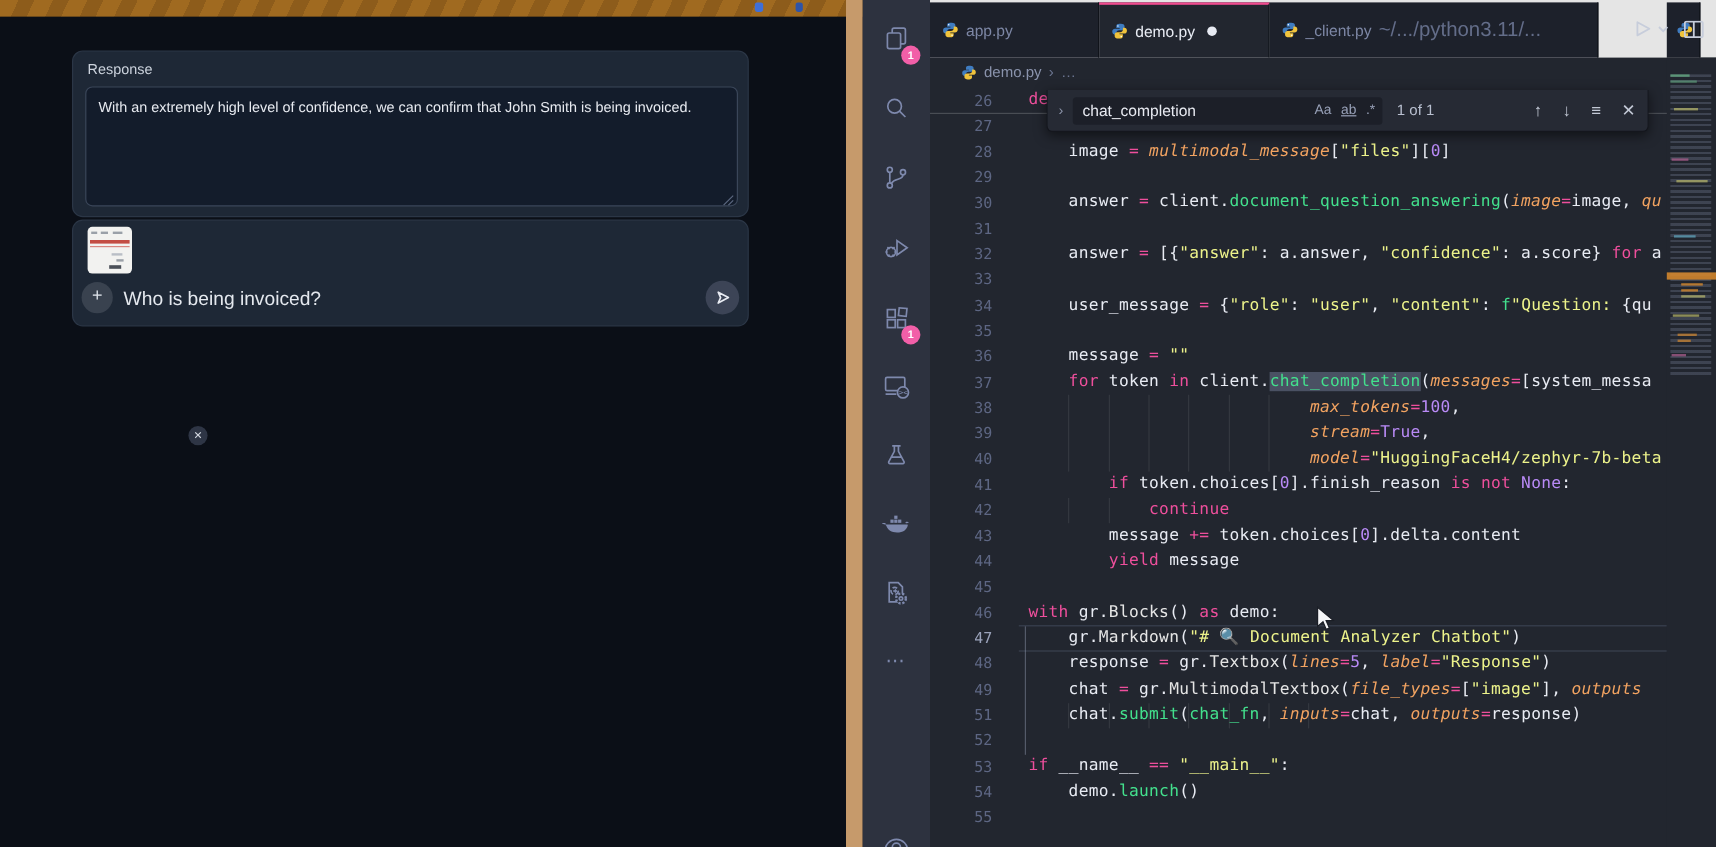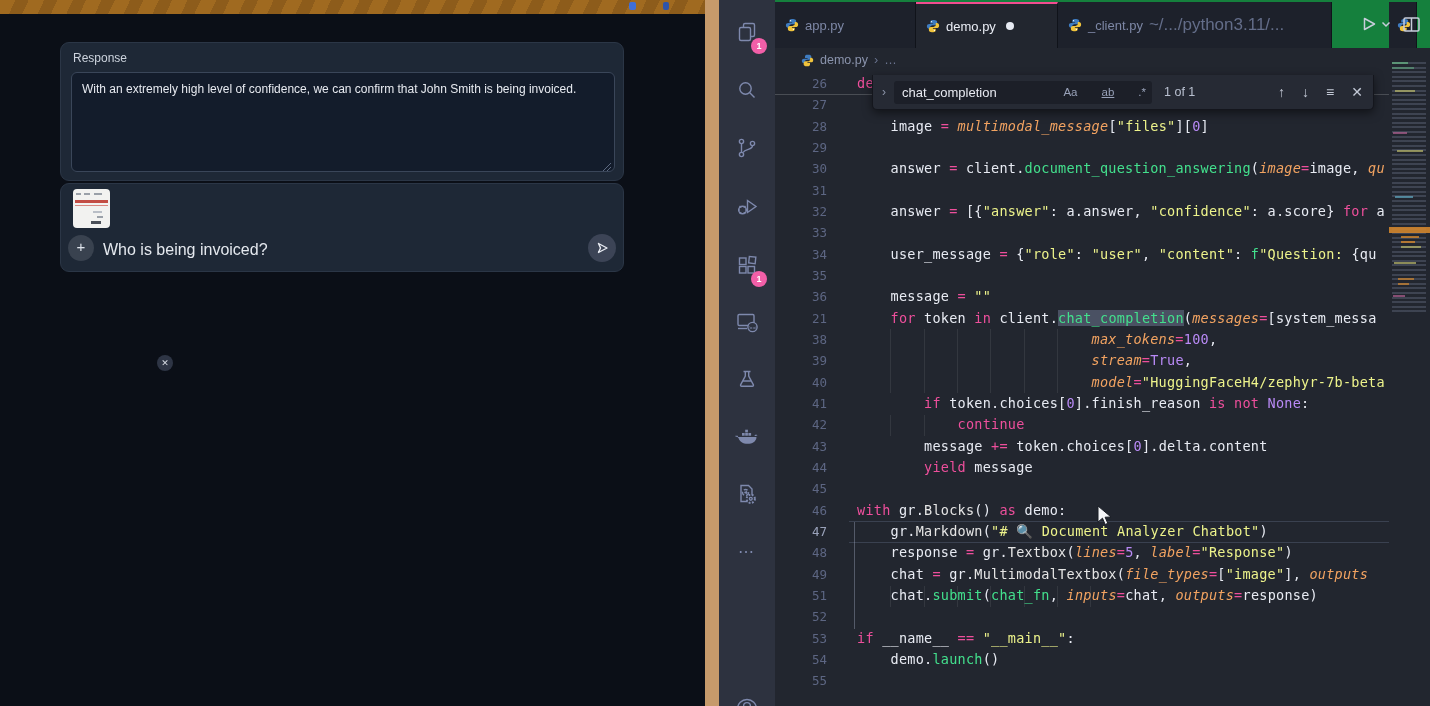--- a/index.html
+++ b/index.html
@@ -39,21 +39,21 @@
   
   .vscode { position:absolute; left:719px; top:0; width:711px; height:706px; background:#22262f; }
   .activity { position:absolute; left:0; top:0; width:56px; height:706px; background:#2d323f; }
   .act-item { position:absolute; left:0; width:56px; height:48px; display:flex;
               align-items:center; justify-content:center; }
   .act-item svg { stroke:#7e89ad; fill:none; stroke-width:1.4; }
   .badge { position:absolute; right:8px; bottom:2px; min-width:16px; height:16px; border-radius:50%;
       background:#f25fa8; color:#fff; font-size:9px; font-weight:bold; text-align:center;
       line-height:16px; }
 
-  .tabbar { position:absolute; left:56px; top:0; width:655px; height:48px; background:#15803d; }
+  .tabbar { position:absolute; left:56px; top:0; width:655px; height:48px; background:#e5e5e5; }
   .tab { position:absolute; top:2px; height:46px; display:flex; align-items:center; gap:6px;
          padding:0 10px; background:#1d212b; border-right:1px solid #10131a; font-size:13px;
          color:#7d87a5; white-space:nowrap; overflow:hidden; }
   .tab.active { background:#22262f; color:#e9ecf4; border-top:2px solid #f14c90; }
   .tab .desc { font-size:17px; color:#636d89; }
   .mod-dot { width:8px; height:8px; border-radius:50%; background:#e7eaf2; margin-left:4px; }
   .editor-actions { position:absolute; top:0; height:48px; right:0; display:flex;
       align-items:center; gap:12px; padding-right:10px; }
   .editor-actions svg { stroke:#c7cddb; fill:none; stroke-width:1.5; }
 
@@ -82,21 +82,21 @@
   .guide.active { background:rgba(165,175,200,.38); }
 
   
   .find { position:absolute; left:153px; top:75px; width:502px; height:35px; background:#262a34;
       border:1px solid #14161d; border-top:none; border-radius:0 0 5px 5px;
       box-shadow:0 3px 10px rgba(0,0,0,.5); z-index:20; display:flex; align-items:center; }
   .find .grip { color:#8b93a8; font-size:12px; padding:0 8px 0 9px; }
   .find-input { width:258px; height:23px; background:#1c1f28; border-radius:3px; display:flex;
       align-items:center; padding:0 6px 0 8px; }
   .find-input .q { flex:1; color:#e8eaf1; font-size:13px; white-space:nowrap; overflow:hidden; }
-  .find-opt { color:#98a1b8; font-size:11.5px; margin-left:24px; }
+  .find-opt { color:#98a1b8; font-size:11.5px; margin-left:8px; }
   .find-opt.word { text-decoration:underline; }
   .find-results { color:#b9c0d0; font-size:12.5px; margin-left:12px; }
   .find-btns { position:absolute; right:10px; display:flex; gap:17px; color:#c3c9d6; font-size:14px; }
 
   
   .minimap { position:absolute; left:670px; top:48px; width:41px; height:658px; background:#22262f; z-index:5; }
   .mm-rows { position:absolute; left:3px; top:14px; width:34px; height:253px; opacity:.8;
       background:repeating-linear-gradient(rgba(125,135,160,.38) 0 2px, transparent 2px 4.6px); }
   .mm-bar { position:absolute; height:2px; }
   .mm-match { position:absolute; left:0; top:179px; width:41px; height:6px; background:rgba(209,134,45,.9); }
@@ -355,21 +355,21 @@
           </div>
           <div class="code-row">
             <span class="gutter">35</span>
             <pre></pre>
           </div>
           <div class="code-row">
             <span class="gutter">36</span>
             <pre><span class="tk-v">    message </span><span class="tk-k">=</span><span class="tk-v"> </span><span class="tk-s">""</span></pre>
           </div>
           <div class="code-row">
-            <span class="gutter">21</span>
+            <span class="gutter">37</span>
             <pre><span class="tk-v">    </span><span class="tk-k">for</span><span class="tk-v"> token </span><span class="tk-k">in</span><span class="tk-v"> client.</span><span class="tk-m">chat_completion</span><span class="tk-v">(</span><span class="tk-p">messages</span><span class="tk-k">=</span><span class="tk-v">[system_messa</span></pre>
           </div>
           <div class="code-row">
             <span class="gutter">38</span>
             <pre><span class="tk-v">                            </span><span class="tk-p">max_tokens</span><span class="tk-k">=</span><span class="tk-n">100</span><span class="tk-v">,</span></pre>
           </div>
           <div class="code-row">
             <span class="gutter">39</span>
             <pre><span class="tk-v">                            </span><span class="tk-p">stream</span><span class="tk-k">=</span><span class="tk-n">True</span><span class="tk-v">,</span></pre>
           </div>

